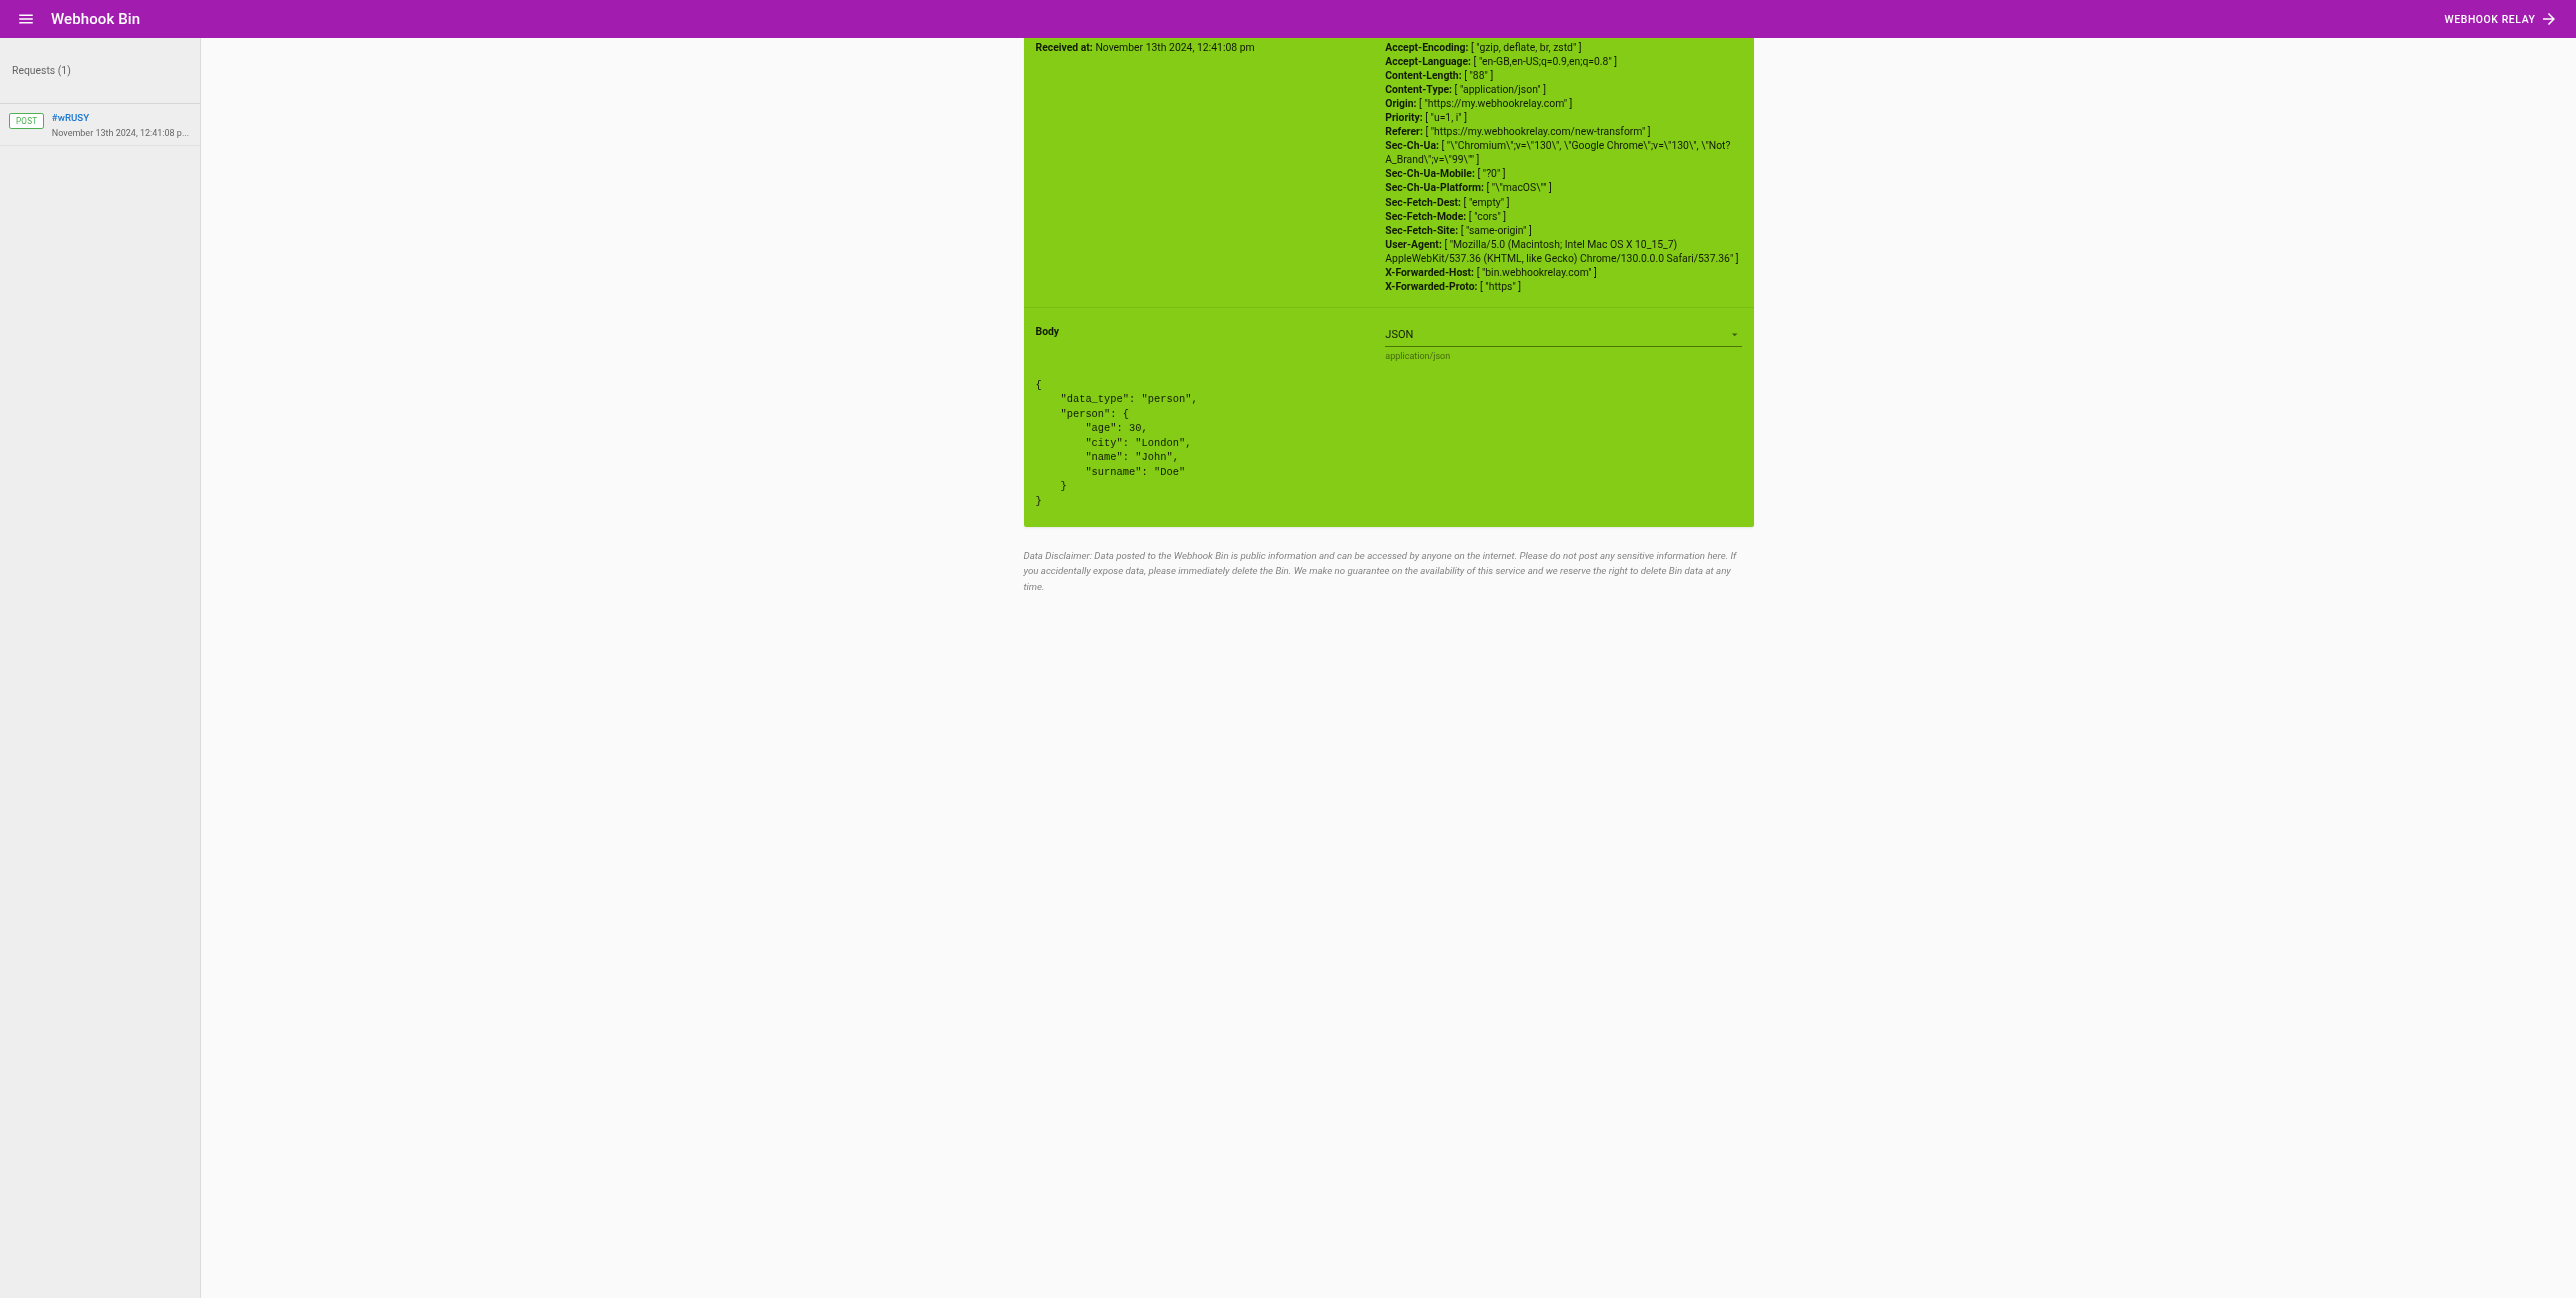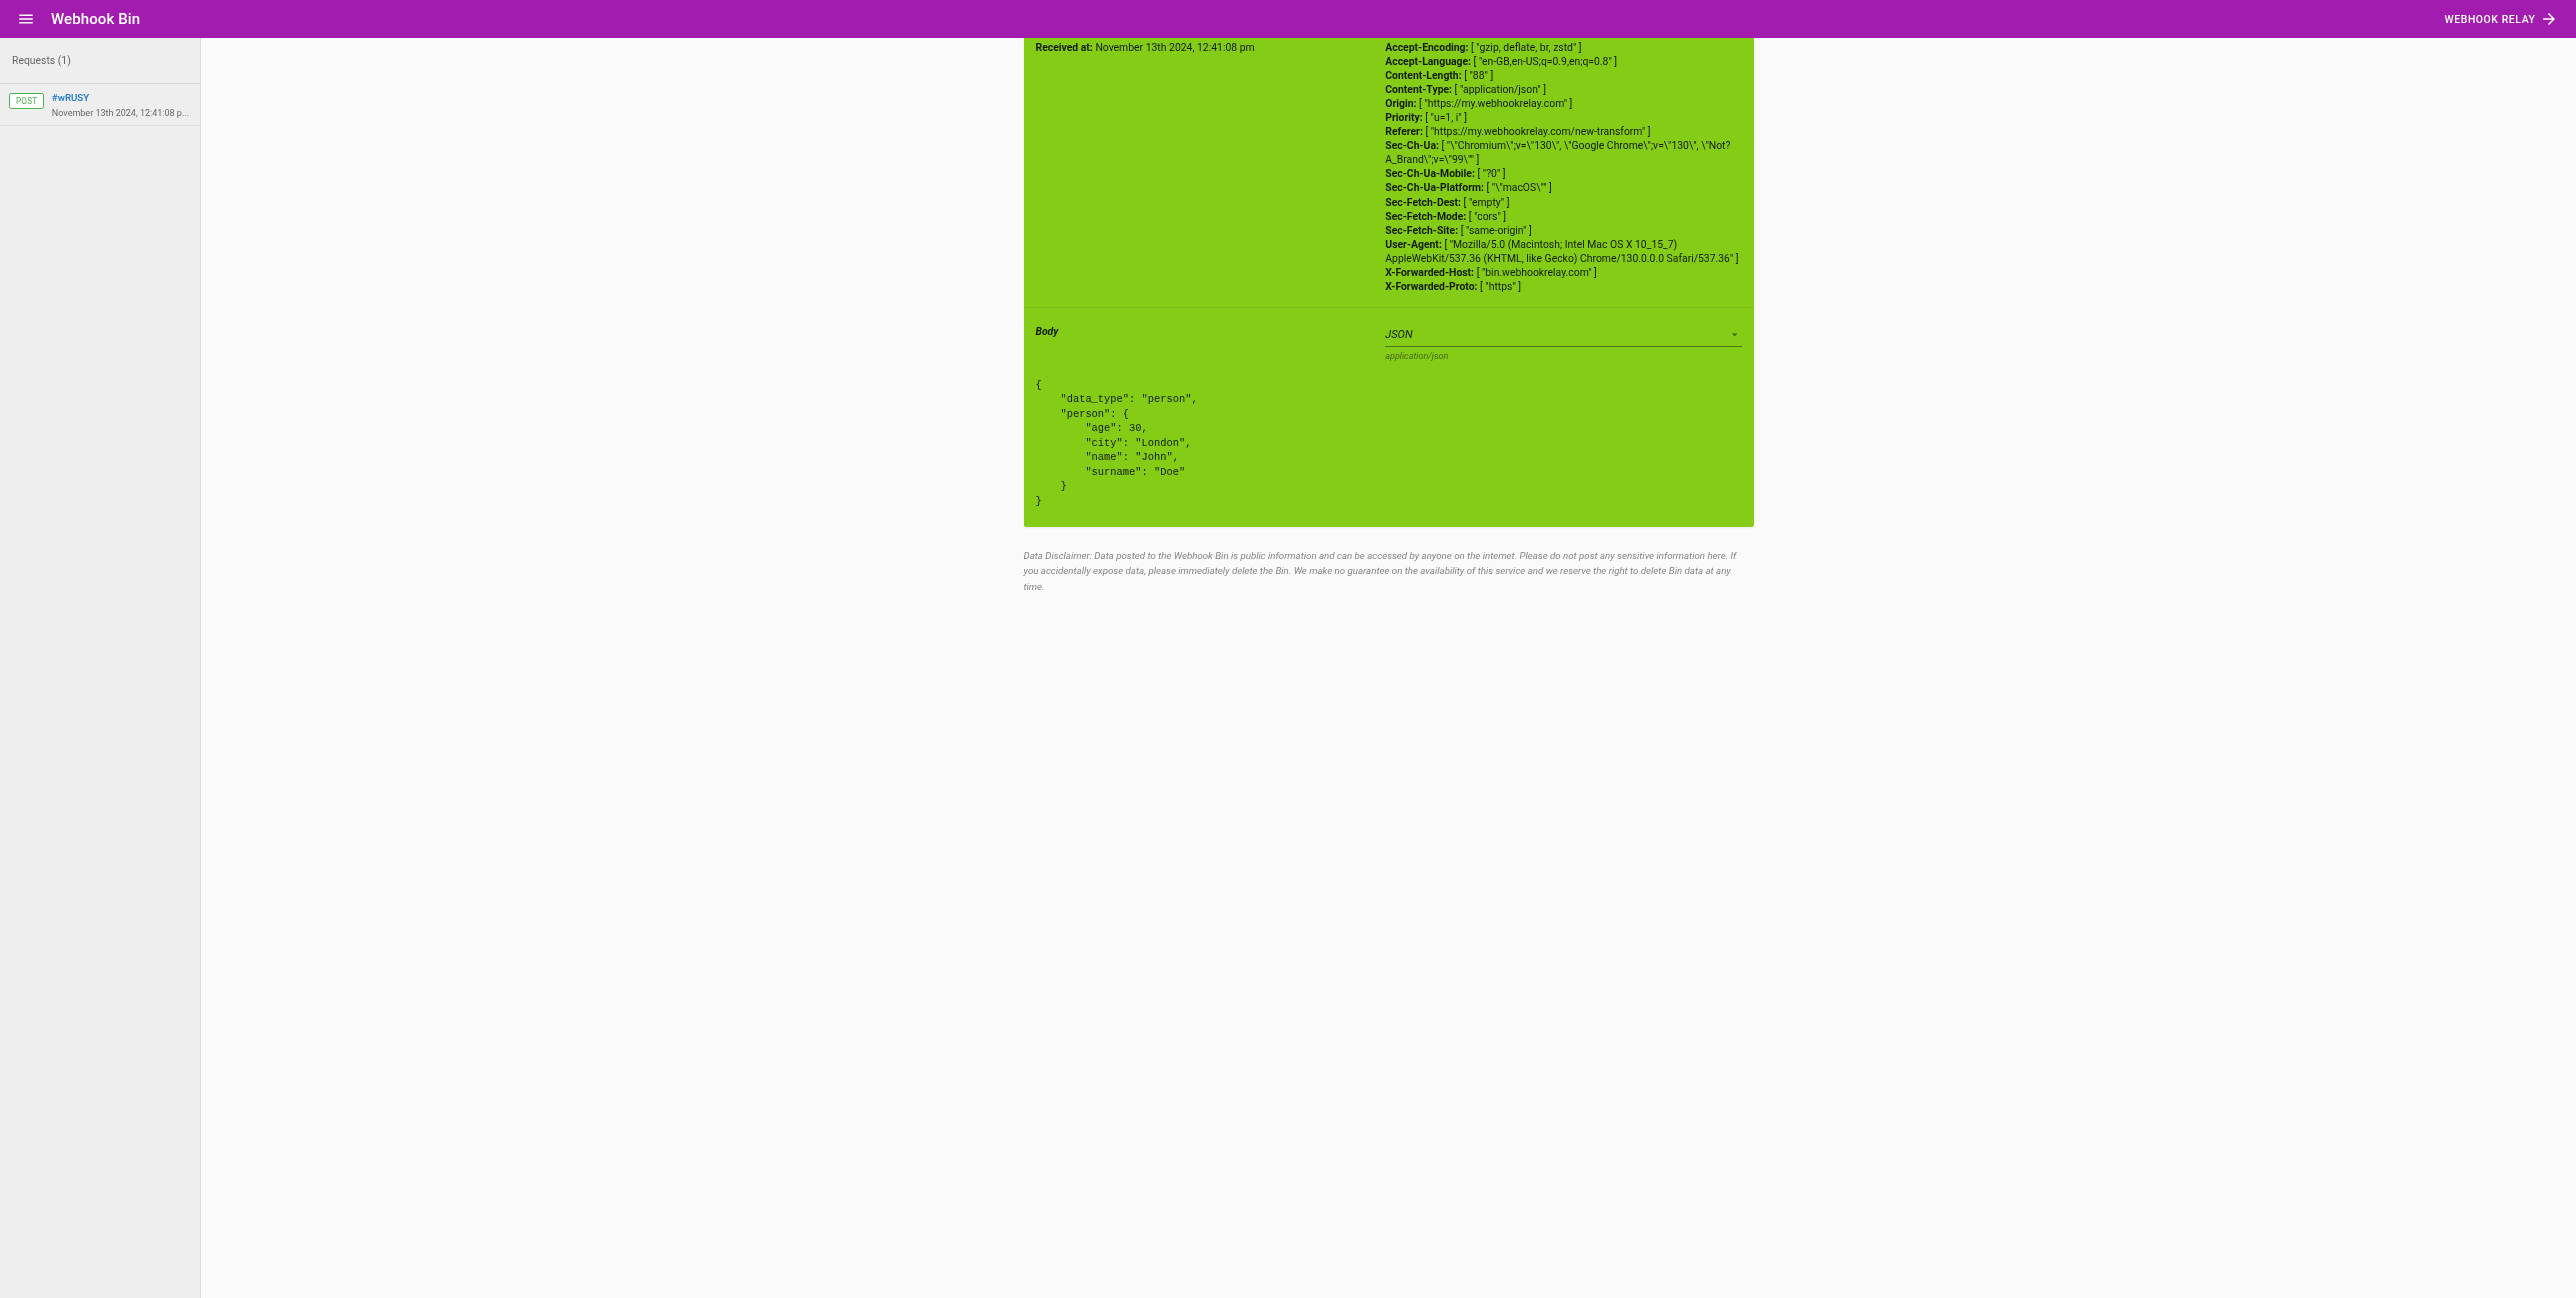--- a/index.html
+++ b/index.html
@@ -56,21 +56,21 @@
       display: flex;
       min-height: calc(100vh - 38px);
     }
     .sidebar {
       width: 201px;
       background: #eeeeee;
       border-right: 0.7px solid rgba(0,0,0,0.08);
       flex-shrink: 0;
     }
     .sidebar-header {
-      padding: 16px 12px;
+      padding: 26px 12px;
       font-size: 10.4px;
       color: rgba(0,0,0,0.6);
       border-bottom: 0.7px solid rgba(0,0,0,0.1);
     }
     .req-item {
       display: flex;
       align-items: flex-start;
       padding: 7.5px 9px;
       border-bottom: 0.7px solid rgba(0,0,0,0.06);
       cursor: pointer;
@@ -138,21 +138,20 @@
       margin-bottom: 0;
     }
     .kv-line .k { font-weight: 700; }
     .kv-line .v { font-weight: 400; }
     .headers-list .kv-line { line-height: 1.35; }
     .body-row {
       display: flex;
       gap: 18px;
       padding: 16.4px 12px 9px 12px;
       align-items: flex-start;
-      font-style: italic;
     }
     .body-label {
       font-weight: 700;
       font-size: 10.4px;
       width: 47%;
     }
     .select-wrap {
       flex: 1;
     }
     .select {

